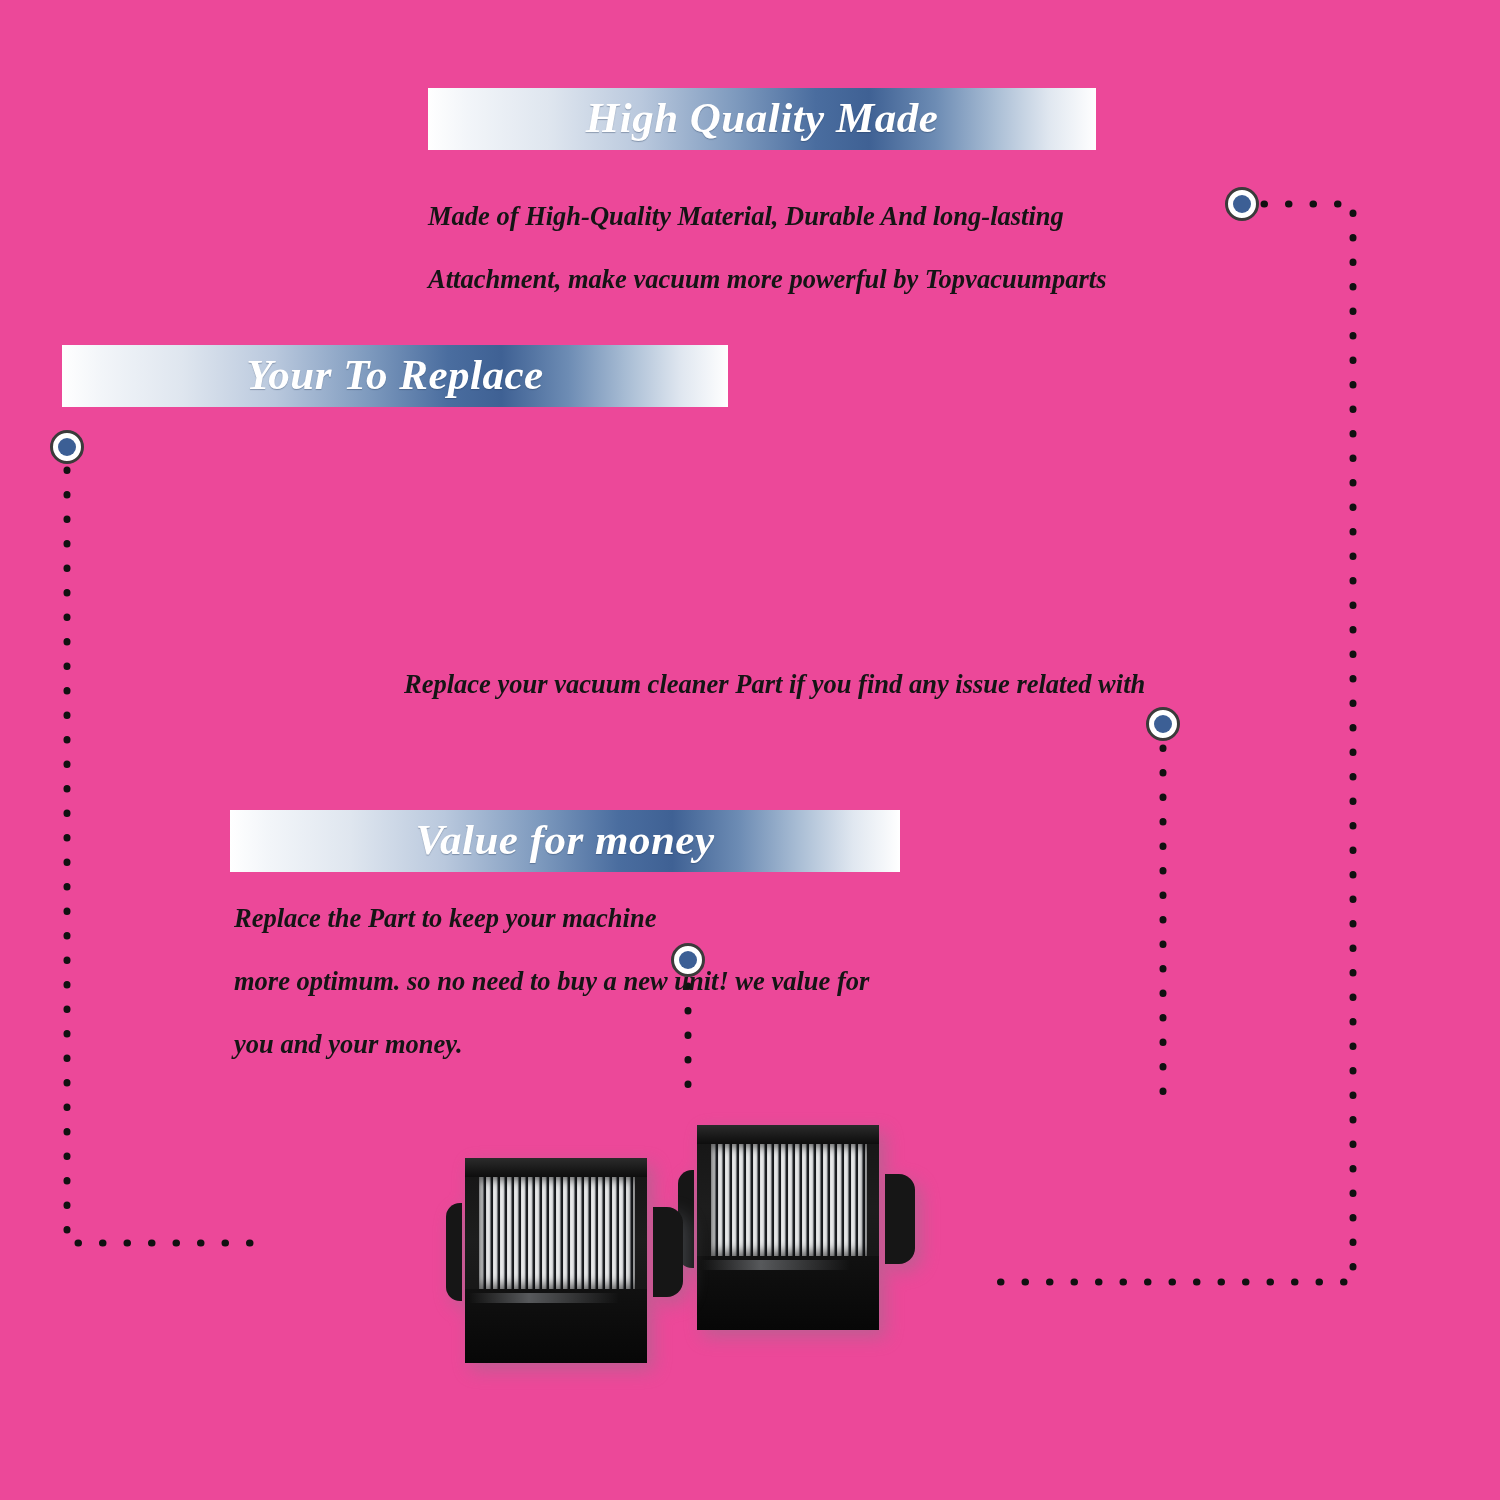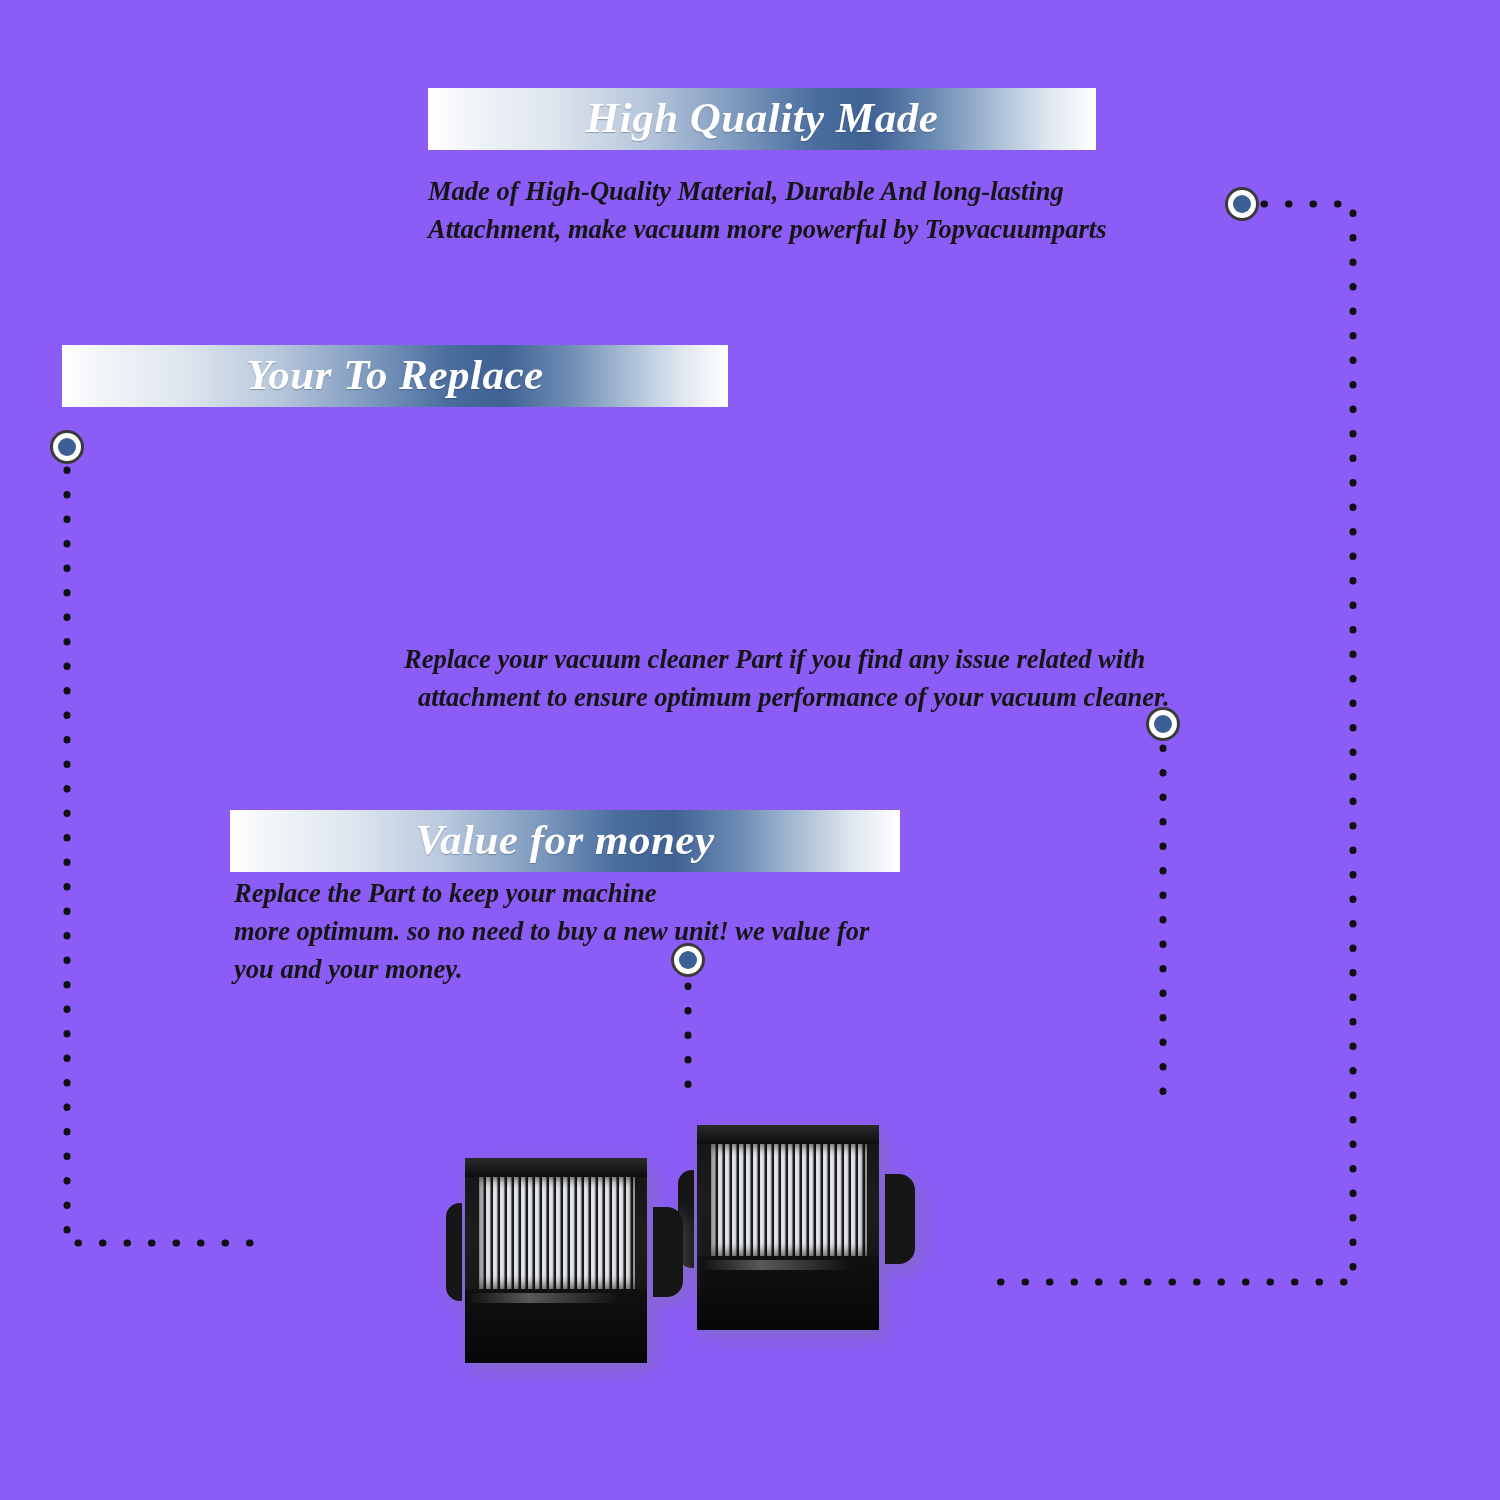--- a/index.html
+++ b/index.html
@@ -13,21 +13,21 @@
     position: relative;
     overflow: hidden;
     font-family: "Liberation Serif", "DejaVu Serif", serif;
   }
 
   #stage {
     position: absolute;
     left: 0; top: 0;
     width: 1500px;
     height: 1500px;
-    background: #8b5cf6;
+    background: #ec4899;
   }
 
   
   #connectors {
     position: absolute;
     left: 0; top: 0;
     width: 1500px;
     height: 1500px;
     pointer-events: none;
   }
@@ -66,21 +66,21 @@
   
   .body-text {
     position: absolute;
     color: #151515;
     font-size: 26.5px;
     font-style: italic;
     font-weight: bold;
     line-height: 1.44;
     white-space: nowrap;
   }
-  .body-text .ln { display: block; }
+  .body-text .ln { display: block; margin-top: 25px; }
 
   
   .marker {
     position: absolute;
     width: 34px;
     height: 34px;
     border-radius: 50%;
     background: #ffffff;
     border: 3.5px solid #3b3b3b;
     box-sizing: border-box;
@@ -188,21 +188,20 @@
   </div>
   <div class="marker" style="left:1225px; top:187px;"></div>
 
   <div class="banner" style="left:62px; top:345px; width:666px;">
     <span class="banner-title">Your To Replace</span>
   </div>
   <div class="marker" style="left:50px; top:430px;"></div>
 
   <div class="body-text" style="left:404px; top:640px;font-style:italic;">
     <span class="ln">Replace your vacuum cleaner Part if you find any issue related with</span>
-    <span class="ln" style="padding-left:14px;">attachment to ensure optimum performance of your vacuum cleaner.</span>
   </div>
   <div class="marker" style="left:1146px; top:707px;"></div>
 
   <div class="banner" style="left:230px; top:810px; width:670px;text-align:right;">
     <span class="banner-title">Value for money</span>
   </div>
   <div class="body-text" style="left:234px; top:874px;">
     <span class="ln">Replace the Part to keep your machine</span>
     <span class="ln">more optimum. so no need to buy a new unit! we value for</span>
     <span class="ln">you and your money.</span>

